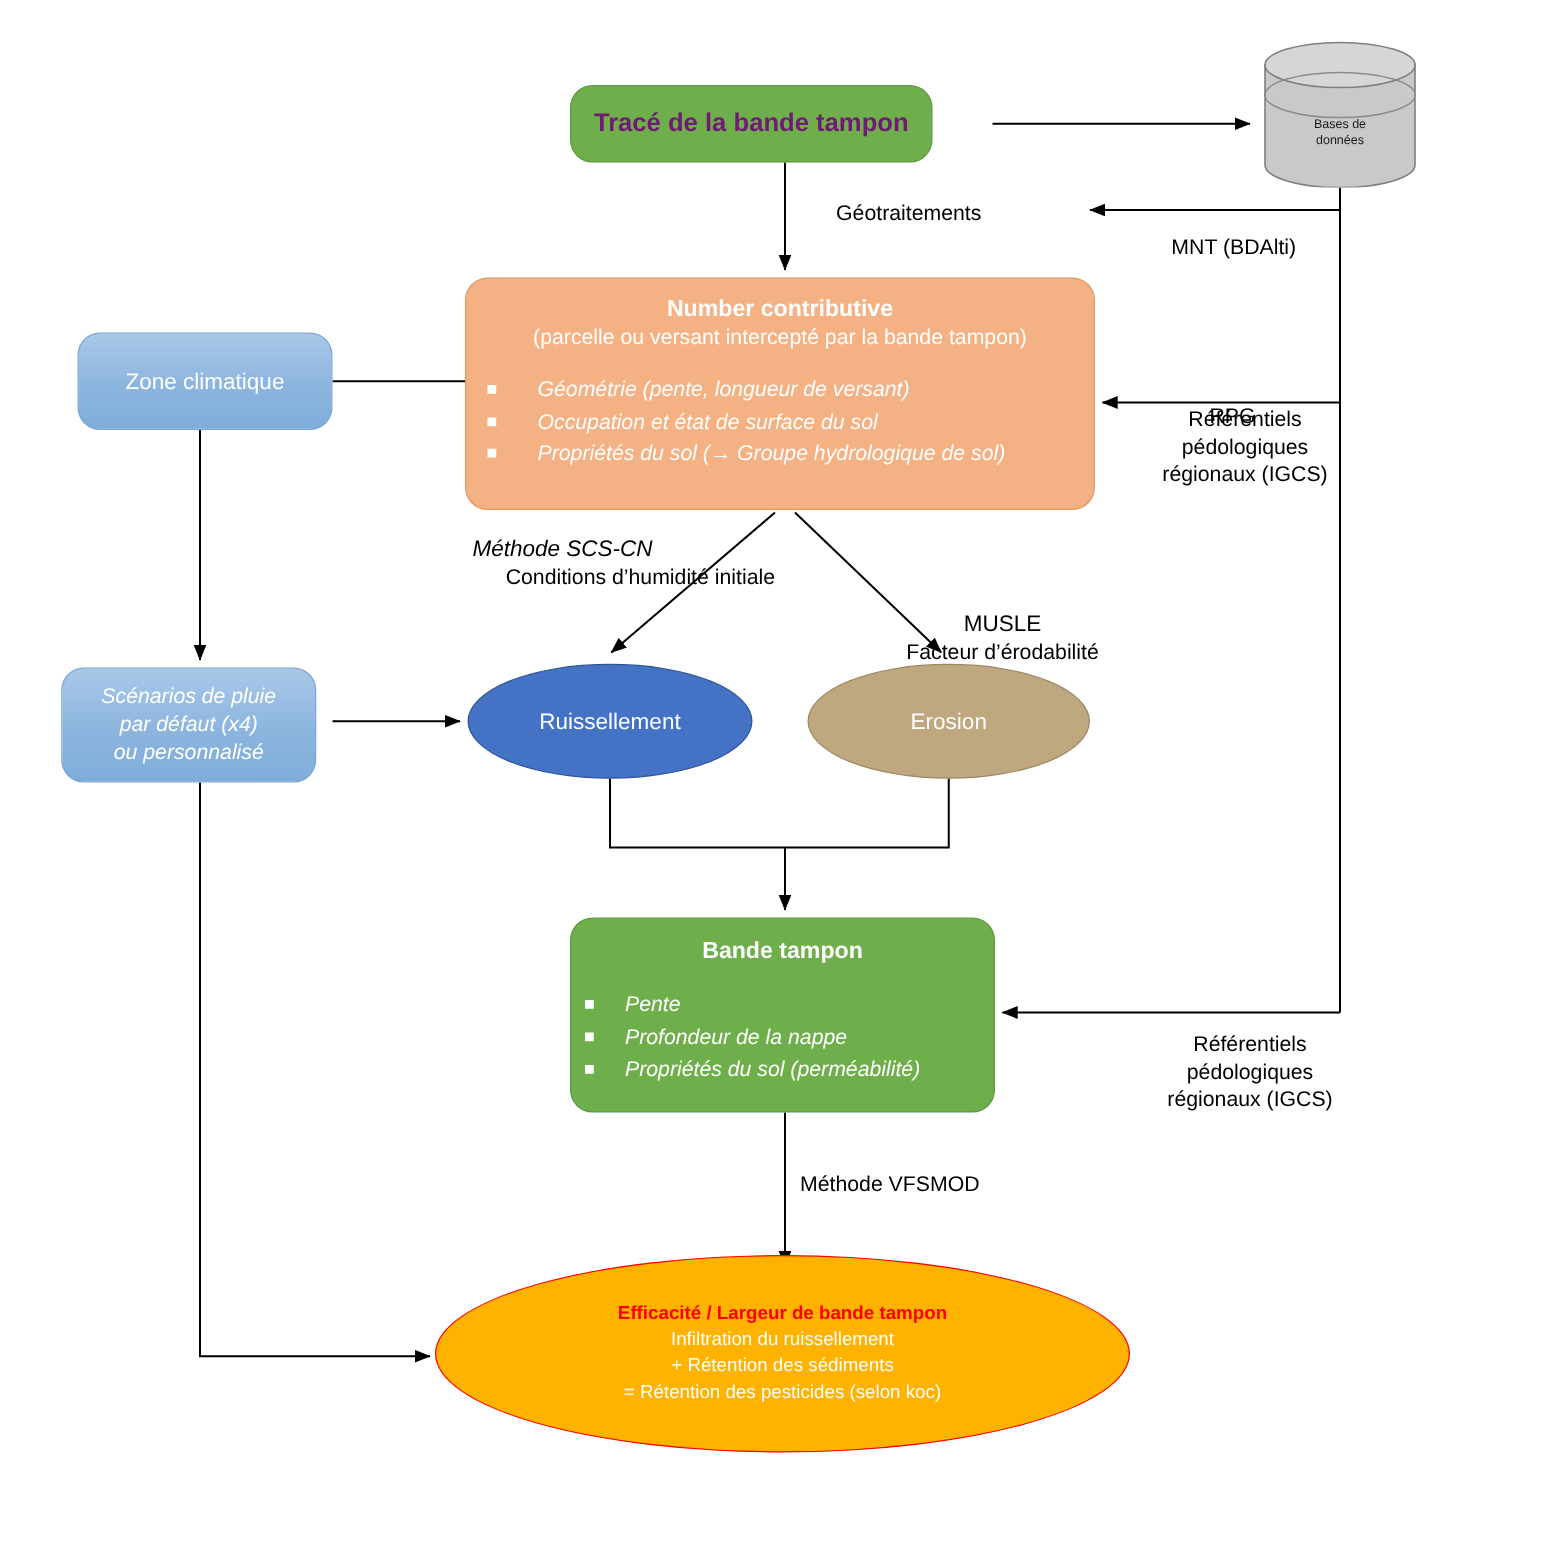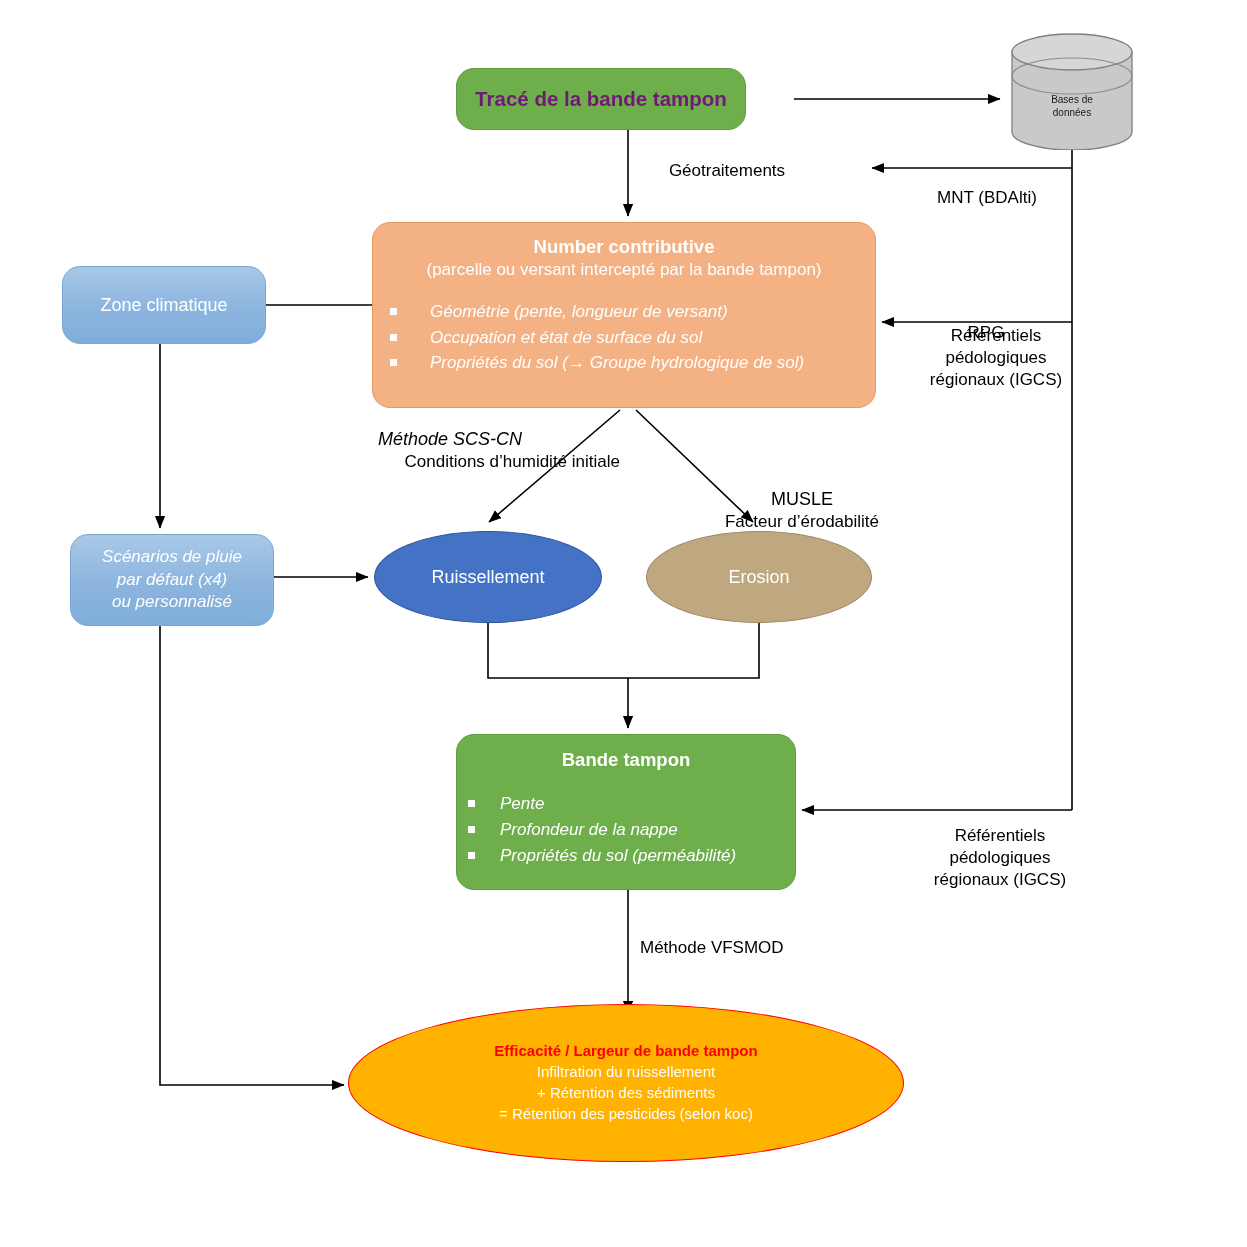--- a/index.html
+++ b/index.html
@@ -30,21 +30,21 @@
   #surface li{font-size:17px;font-style:italic;line-height:1.5;position:relative;padding-left:40px;}
   #surface li:before{content:"";position:absolute;left:0;top:9px;width:7px;height:7px;background:#fff;}
 
   
   #zone{left:62px;top:266px;width:204px;height:78px;
         background:linear-gradient(180deg,#a9c8e8 0%,#8cb5de 55%,#7fadda 100%);
         border:1px solid #7aa6d2;color:#fff;}
   #zone .ttl{font-size:18px;}
 
   
-  #scen{left:70px;top:534px;width:204px;height:92px;
+  #scen{left:49px;top:534px;width:204px;height:92px;
         background:linear-gradient(180deg,#a9c8e8 0%,#8cb5de 55%,#7fadda 100%);
         border:1px solid #7aa6d2;color:#fff;}
   #scen .ttl{font-size:17px;font-style:italic;line-height:1.35;}
 
   
   .ell{border-radius:50%;}
   #ruiss{left:374px;top:531px;width:228px;height:92px;background:#4472C4;
          border:1px solid #2f5597;color:#fff;}
   #ruiss .ttl{font-size:18px;}
   #erosion{left:646px;top:531px;width:226px;height:92px;background:#BFA77F;

